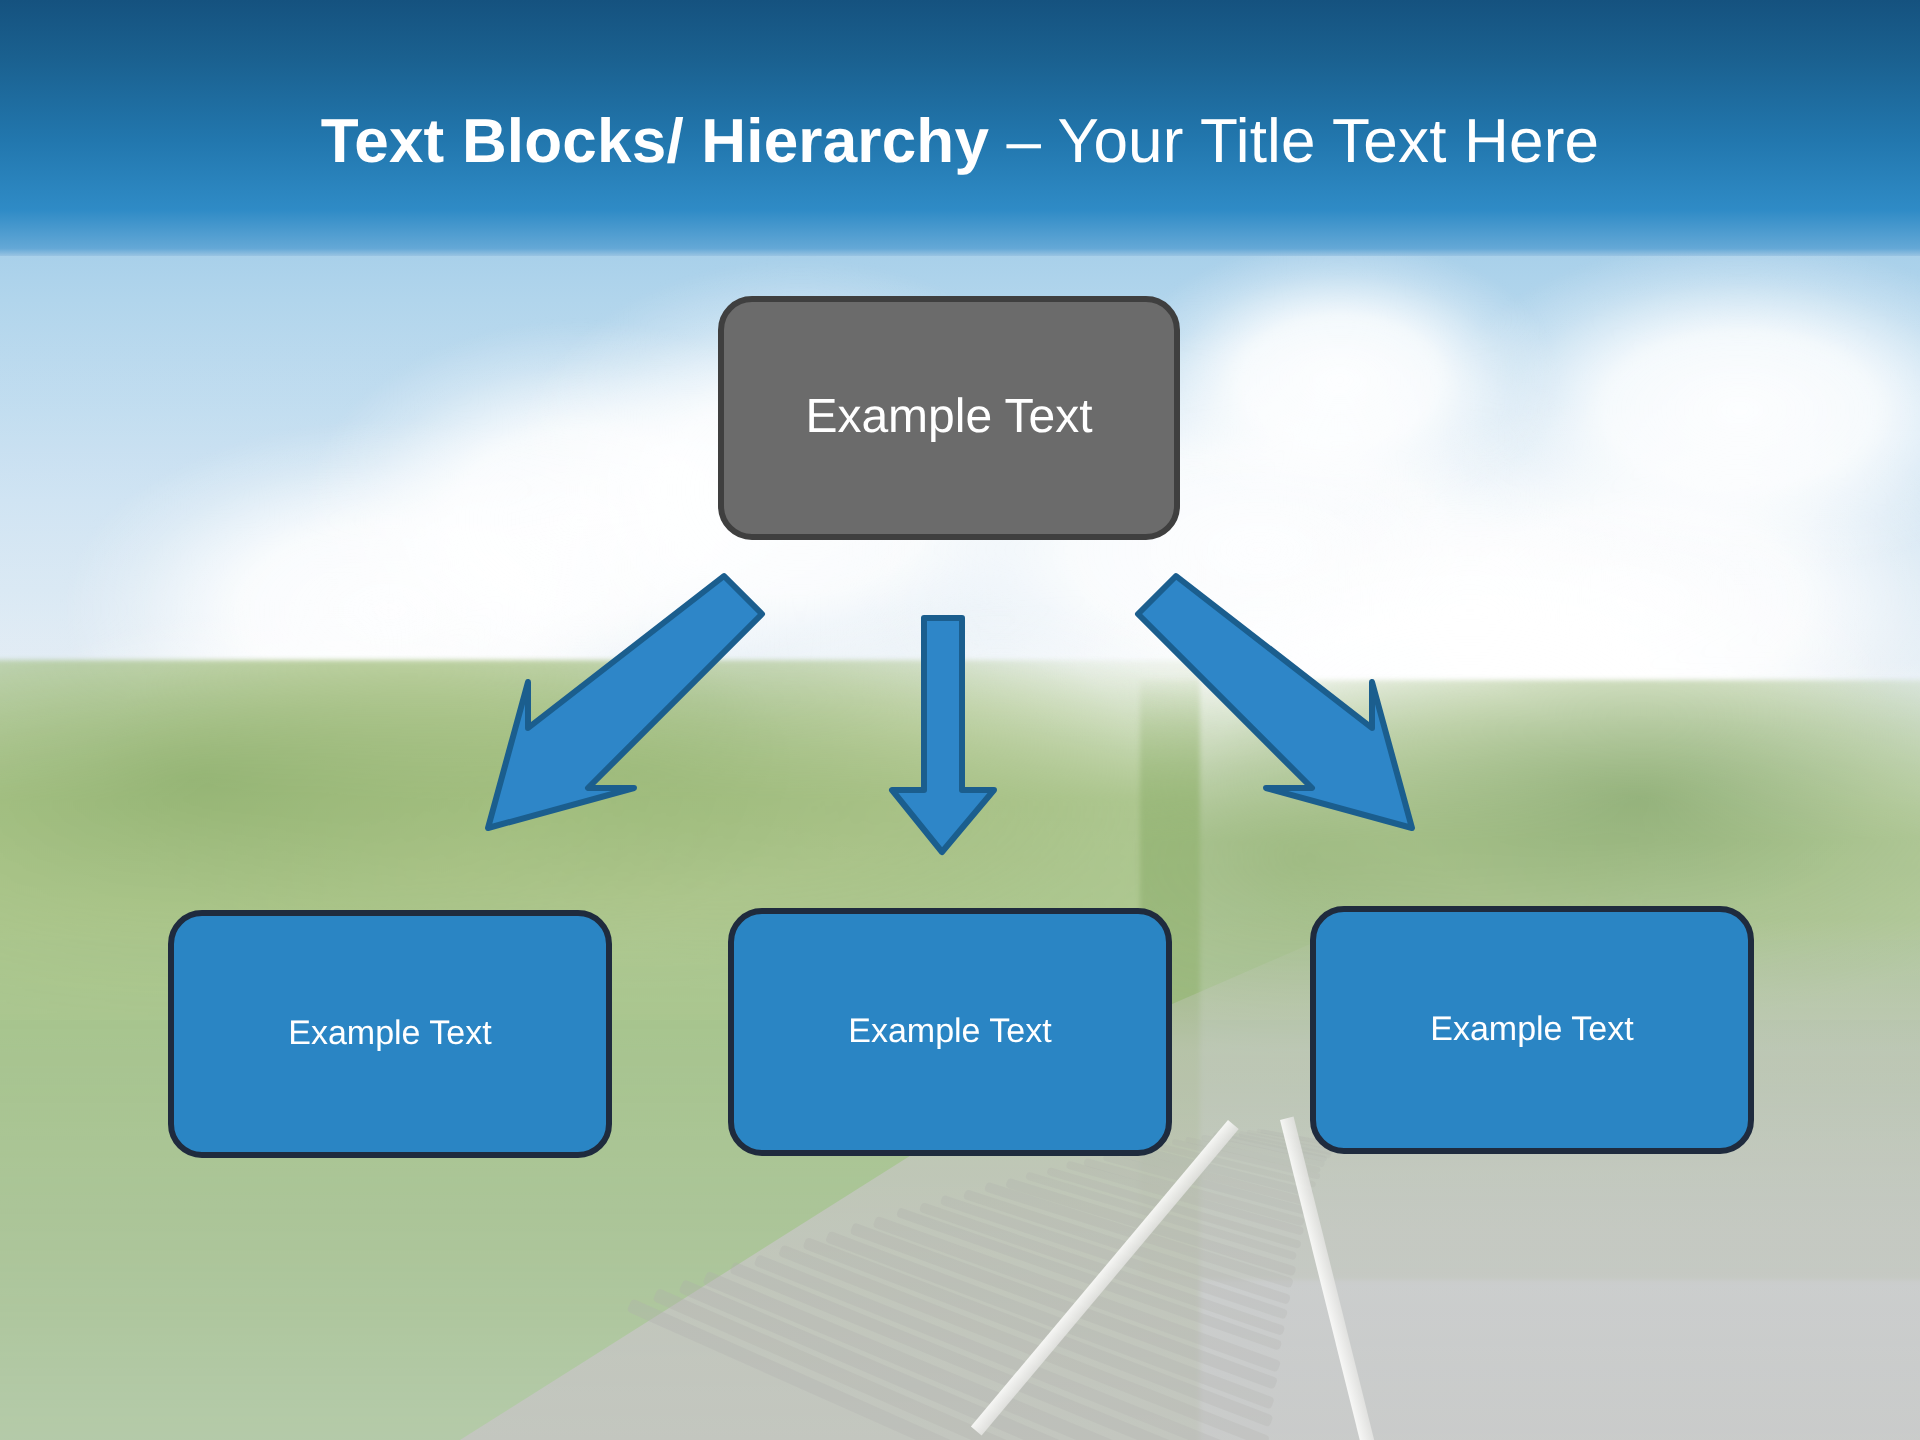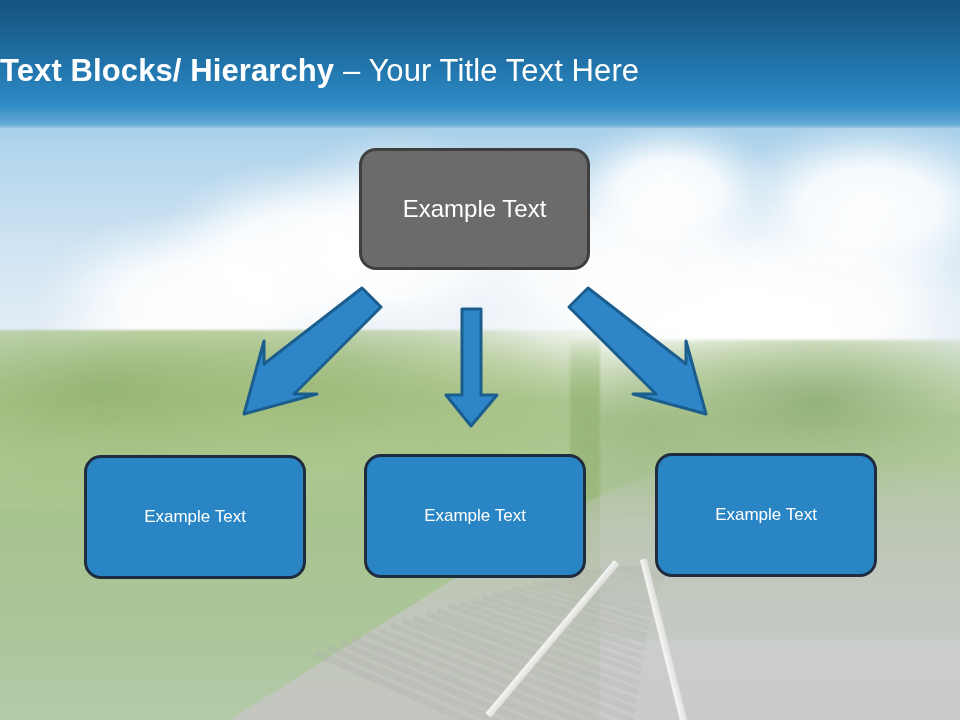--- a/index.html
+++ b/index.html
@@ -132,20 +132,21 @@
       #15527f 0%,
       #1a608f 22%,
       #2277ae 55%,
       #2f8bc6 82%,
       #64a8d6 97%,
       rgba(140,185,220,0.55) 100%);
   }
   .slide-title {
     position: absolute;
     left: 0; right: 0; top: 50px;
+    text-align: center;
     color: #ffffff;
     font-size: 31px;
     line-height: 42px;
     letter-spacing: 0.1px;
     white-space: nowrap;
   }
   .title-bold { font-weight: bold; }
   .title-regular { font-weight: normal; }
 
   

